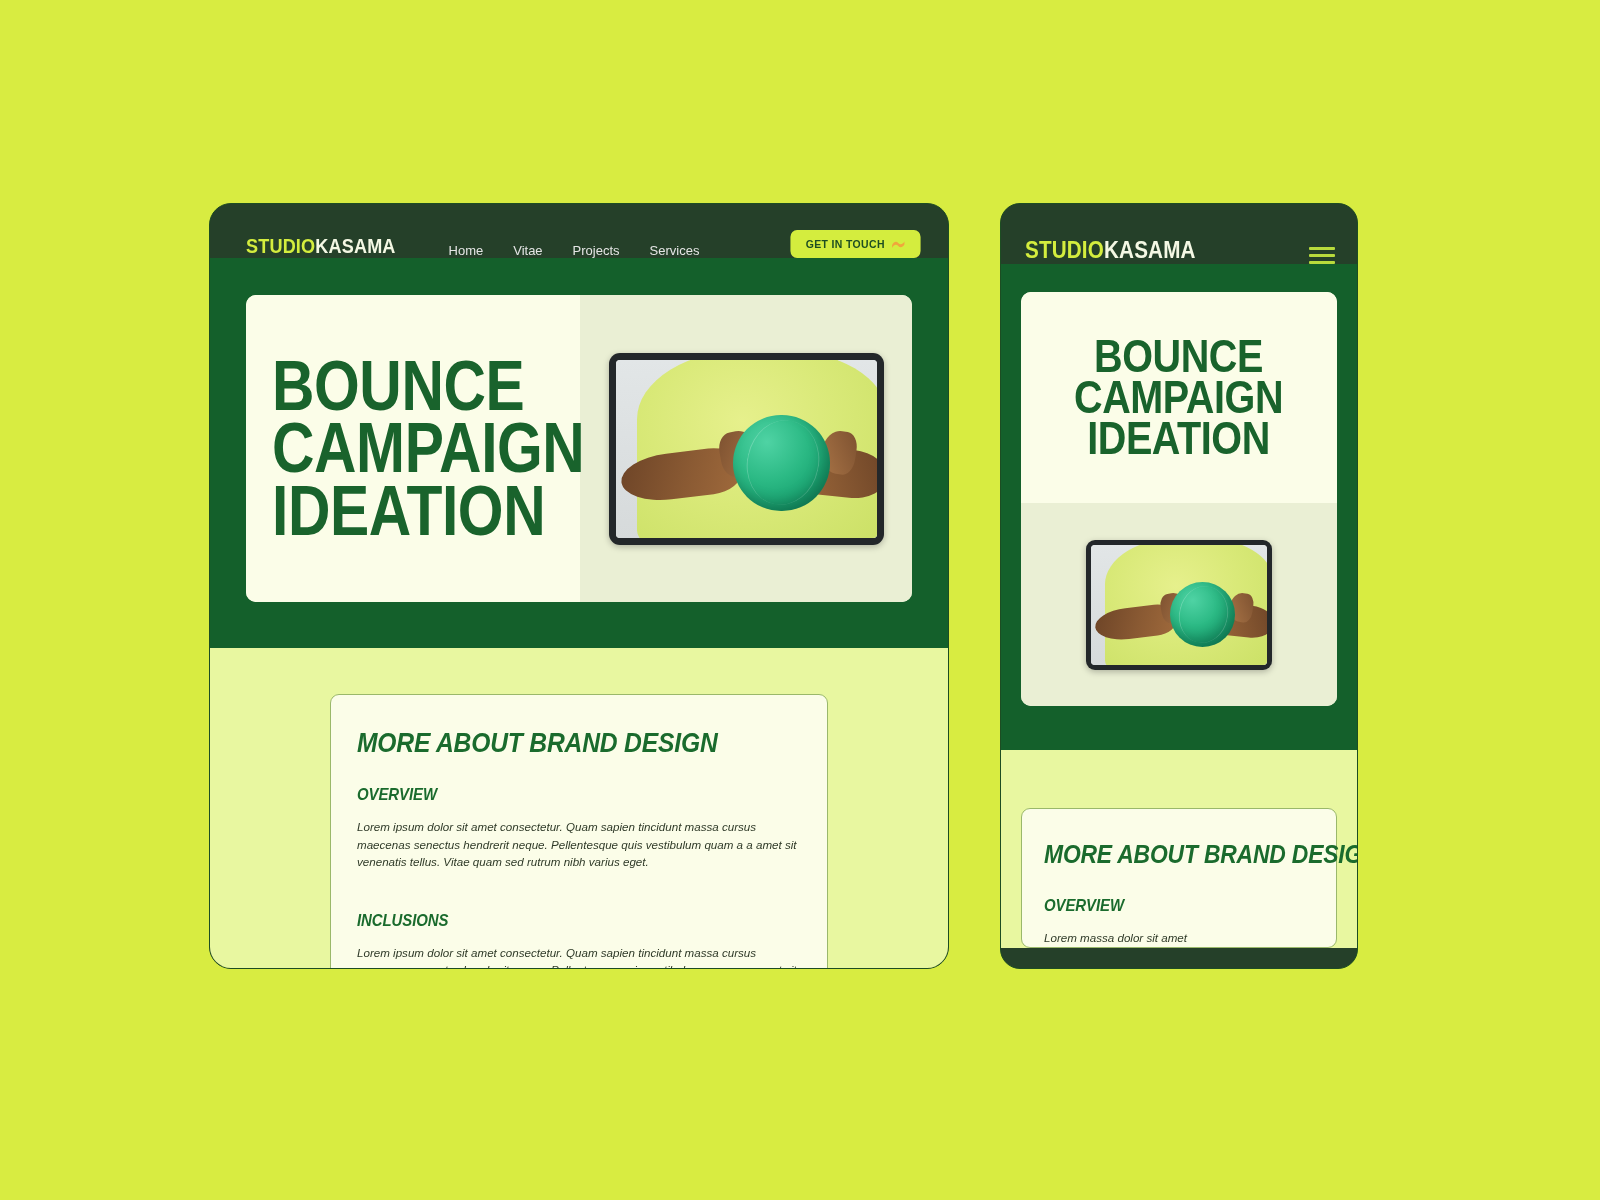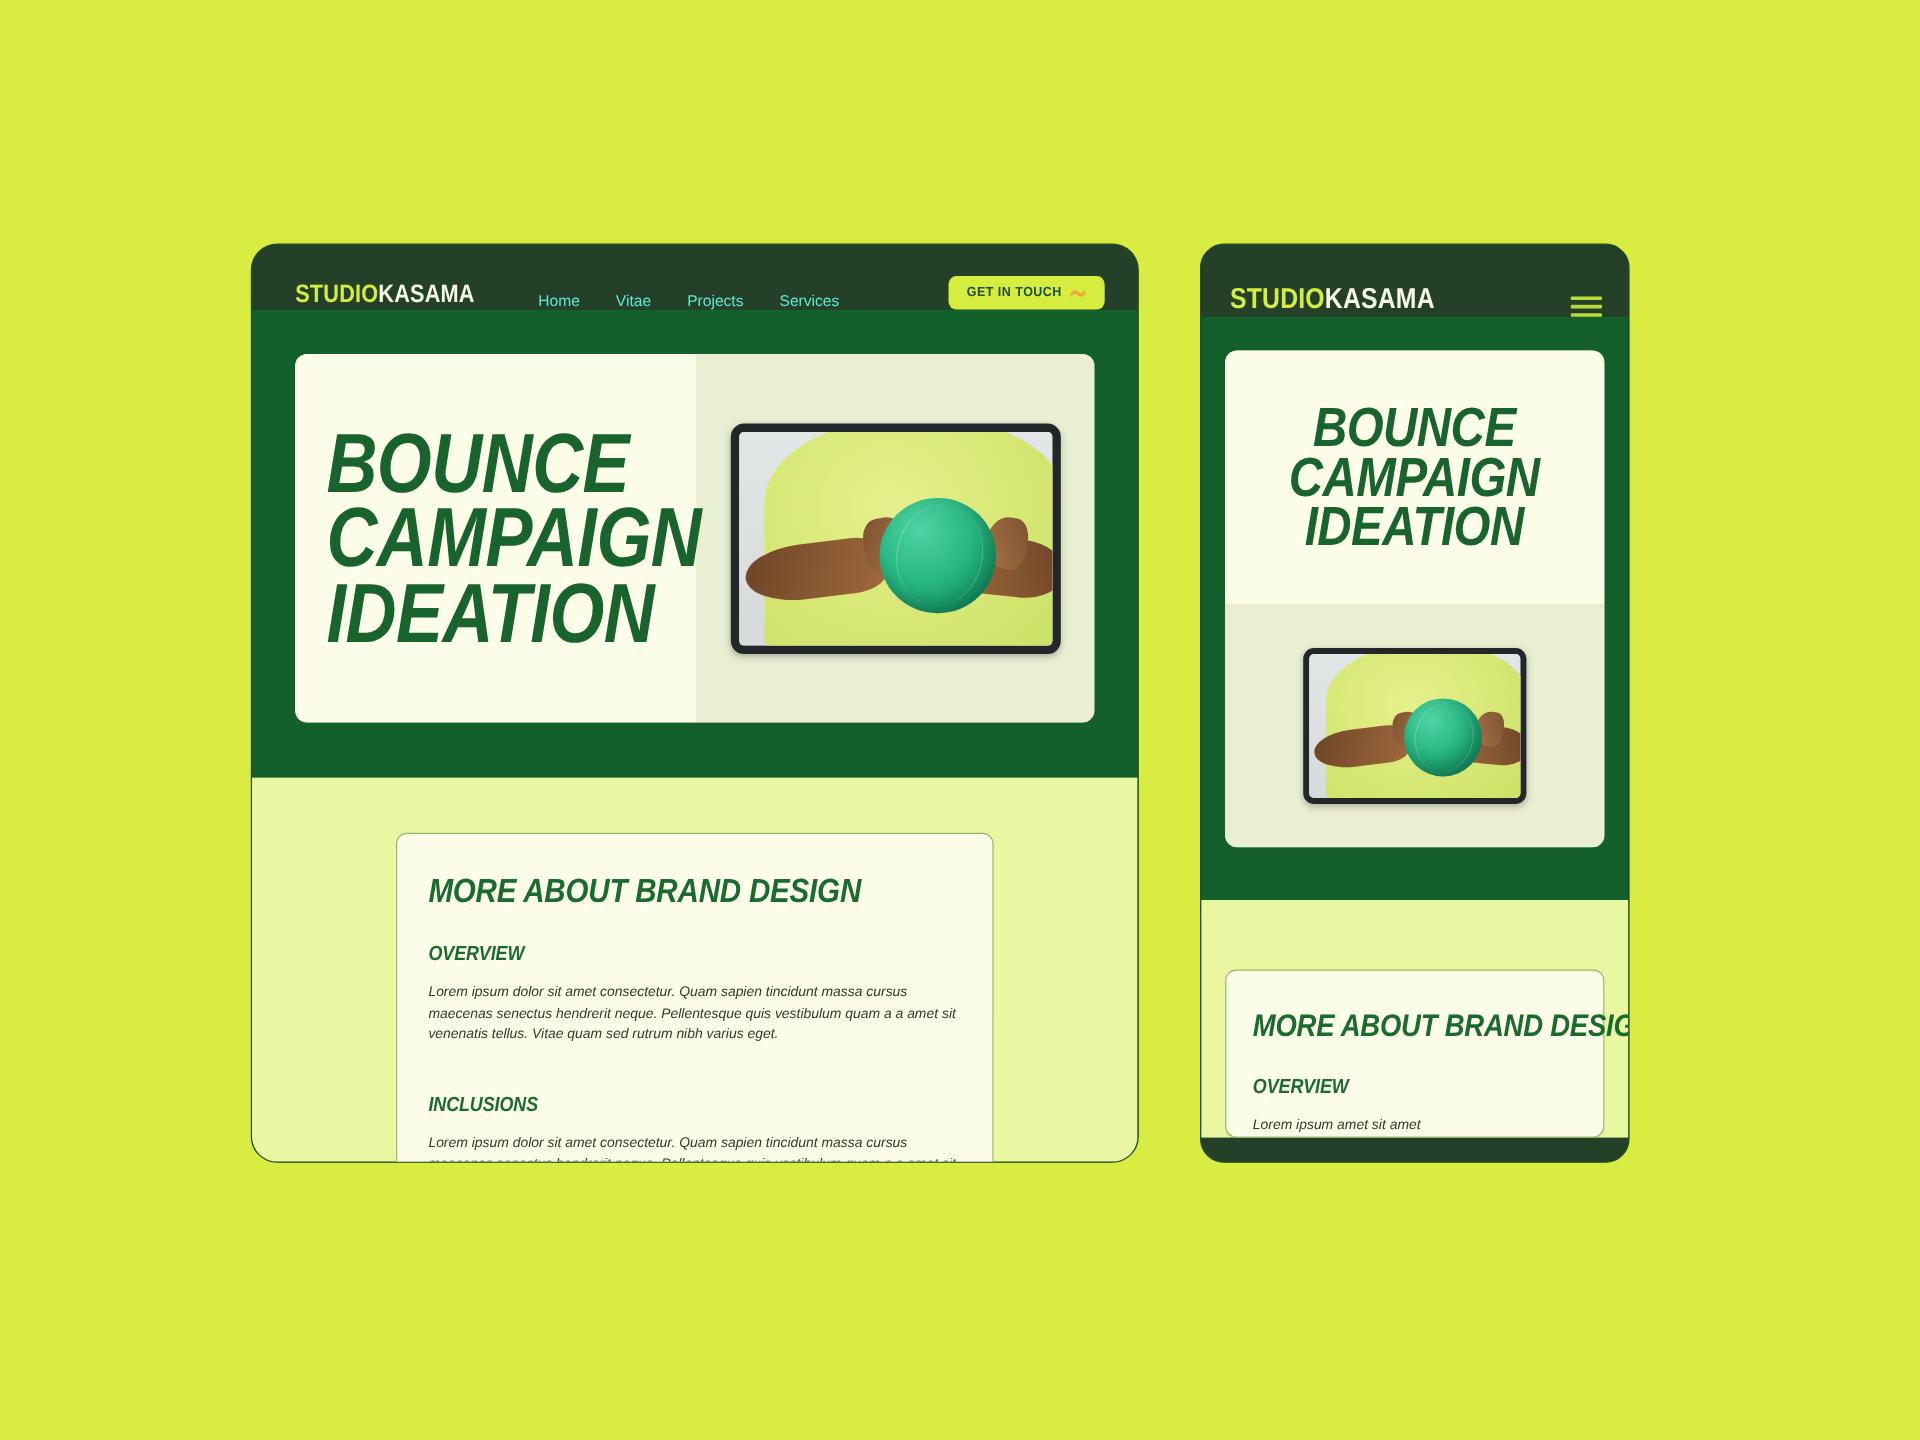--- a/index.html
+++ b/index.html
@@ -46,21 +46,21 @@
   .logo .b { color:#f4f8e4; }
 
   .navlinks {
     display:flex;
     gap:30px;
     position:absolute;
     left:50%;
     transform:translateX(-52%);
   }
   .navlinks a {
-    color:#5eead4;
+    color:#e5e5e5;
     font-size:13px;
     text-decoration:none;
     white-space:nowrap;
   }
 
   .cta {
     margin-left:auto;
     background:#d4ed3e;
     color:#1d4d22;
     border:none;
@@ -102,21 +102,20 @@
     overflow:hidden;
     display:flex;
   }
   .desktop-frame .hero-card { height:307px; }
   .mobile-frame  .hero-card { flex-direction:column; height:414px; }
 
   .hero-left {
     background:#fbfde8;
     display:flex;
     align-items:center;
-    font-style:italic;
   }
   .desktop-frame .hero-left { width:50.2%; padding-left:26px; }
   .mobile-frame  .hero-left { width:100%; height:211px; justify-content:center; padding:0; }
 
   .hero-title {
     color:#19632c;
     font-weight:bold;
     line-height:.89;
     letter-spacing:-.5px;
     text-transform:uppercase;
@@ -338,17 +337,17 @@
         </div>
       </div>
     </div>
   </div>
 
   <div class="lower">
     <div class="info-card">
       <div class="card-title">MORE ABOUT BRAND DESIGN</div>
       <div class="block">
         <div class="sub-head">OVERVIEW</div>
-        <p class="body-text">Lorem ipsum amet sit amet</p>
+        <p class="body-text">Lorem massa dolor sit amet</p>
       </div>
     </div>
   </div>
 </div>
 
 </body></html>

